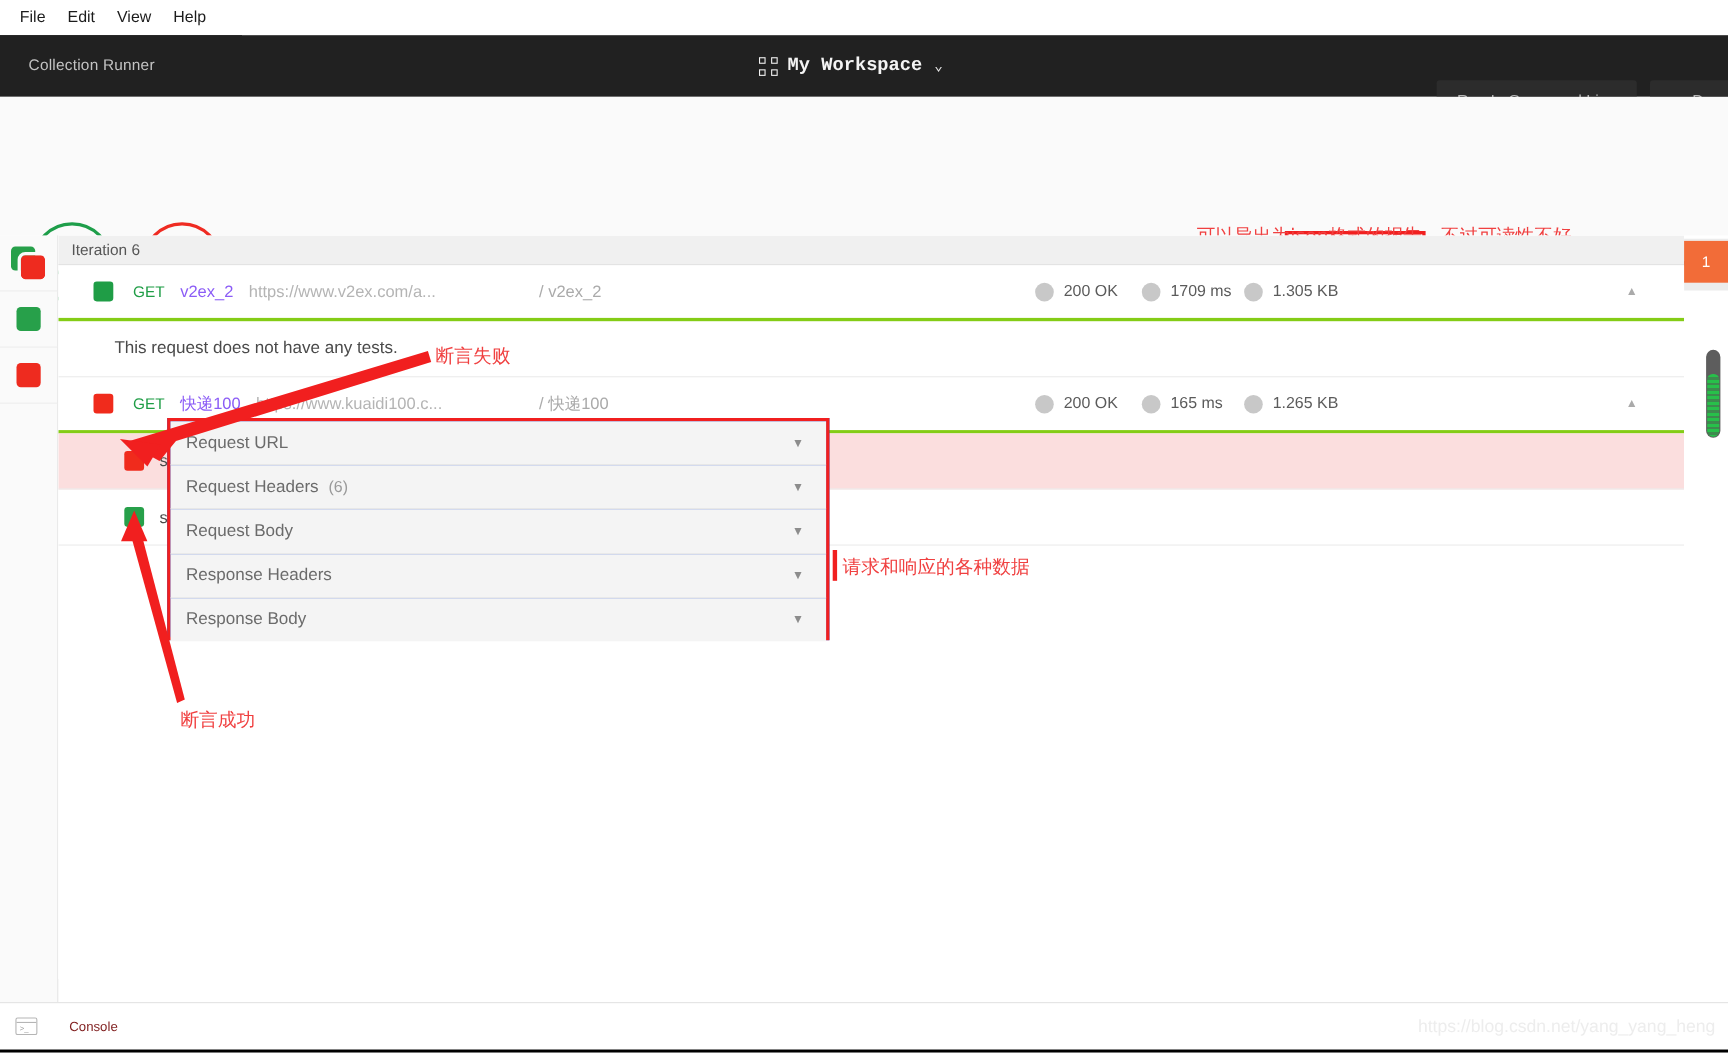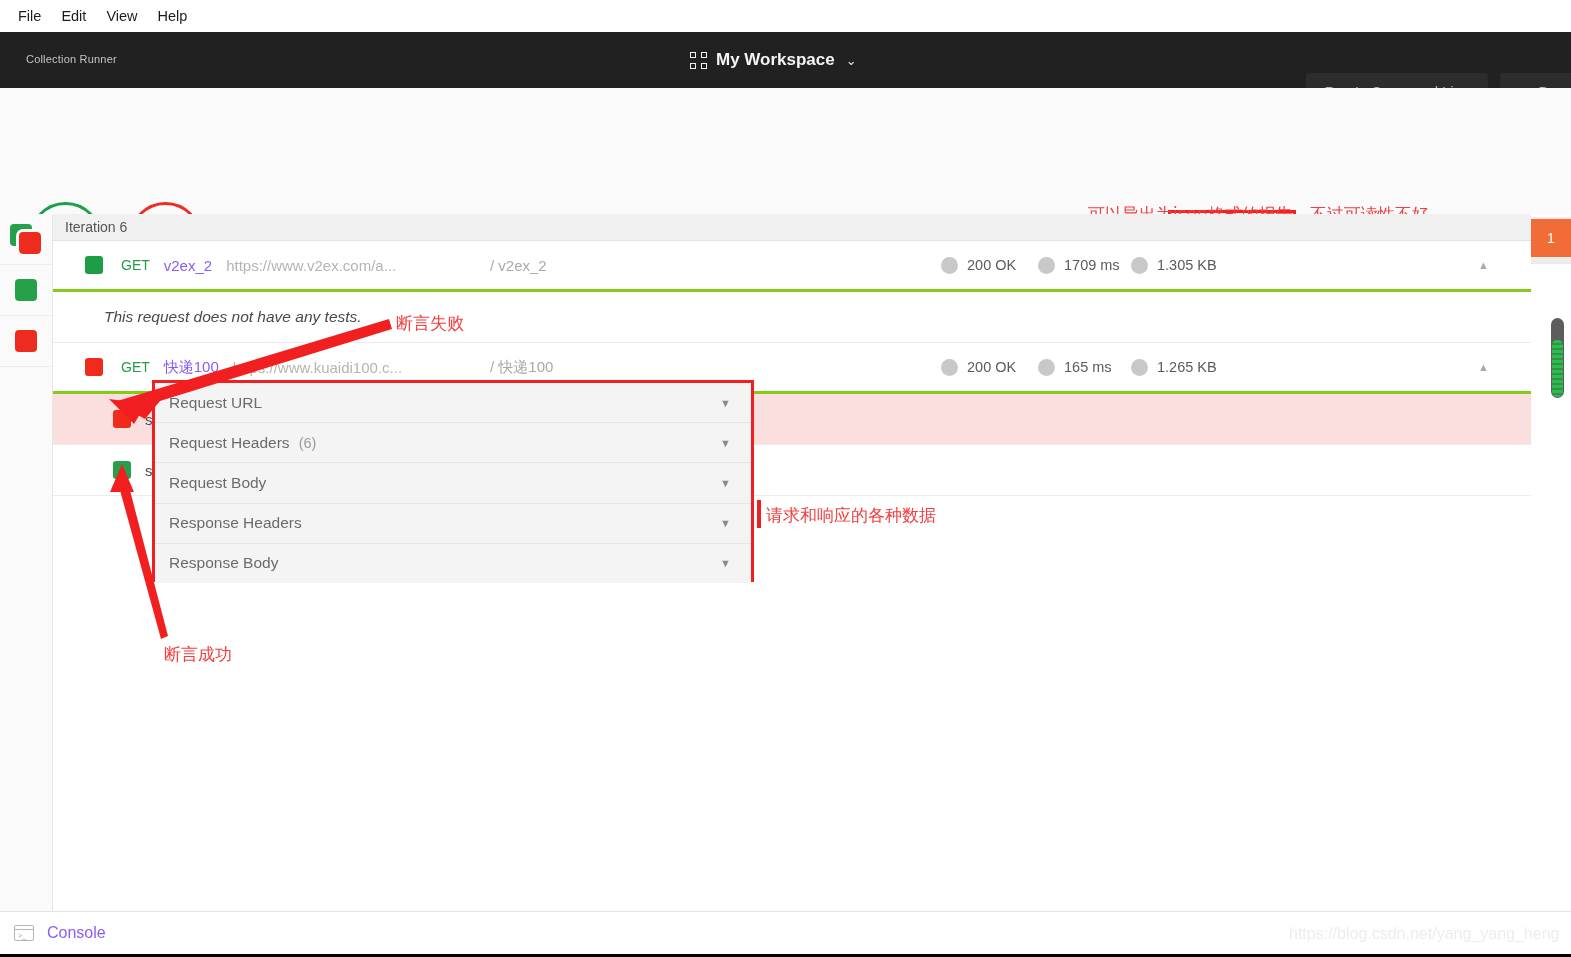--- a/index.html
+++ b/index.html
@@ -30,32 +30,32 @@
   }
 
   
   .titlebar {
     position: absolute; left: 0; top: 32px; width: 1571px; height: 56px;
     background: #212121;
   }
   .bc-tab {
     position: absolute; top: 0; height: 54px;
     display: flex; align-items: center;
-    font-size: 11px; letter-spacing: .2px;
+    font-size: 14px; letter-spacing: .2px;
   }
   .bc-tab.one { left: 0; width: 220px; background: #212121; color: #c3c3c3; padding-left: 26px; box-sizing: border-box;}
   .bc-tab.two { left: 196px; width: 226px; background: #2f2f2f; color: #c3c3c3; padding-left: 42px; box-sizing: border-box;
                 clip-path: polygon(0 0, calc(100% - 30px) 0, 100% 50%, calc(100% - 30px) 100%, 0 100%, 30px 50%); }
   .bc-tab.one::after {
     content: ""; position: absolute; right: -1px; top: 0; width: 0; height: 0;
   }
   .ws {
     position: absolute; left: 690px; top: 0; height: 56px;
     display: flex; align-items: center; gap: 9px; color: #f4f4f4;
-    font-size: 17px; font-weight: bold;
+    font-size: 17px; font-weight: bold; font-family: Liberation Mono, monospace;
   }
   .grid-icon { display:inline-block; width: 17px; height: 17px; position: relative; }
   .grid-icon i {
     position: absolute; width: 6px; height: 6px; border: 1.6px solid #f0f0f0; box-sizing: border-box;
   }
   .grid-icon i:nth-child(1){left:0;top:0}
   .grid-icon i:nth-child(2){right:0;top:0}
   .grid-icon i:nth-child(3){left:0;bottom:0}
   .grid-icon i:nth-child(4){right:0;bottom:0}
   .chev-s { font-size: 13px; font-weight: normal; color:#e8e8e8; margin-left:2px;}
@@ -169,21 +169,21 @@
   .meta { position: absolute; display: flex; align-items: center; gap: 9px; font-size: 14.5px; color: #5b5b5b; }
   .meta .dot { width: 17px; height: 17px; border-radius: 50%; background: #c8c8c8; display:inline-block;}
   .meta.status { left: 888px; }
   .meta.time   { left: 985px; }
   .meta.size   { left: 1078px; }
   .caret-up { position: absolute; left: 1425px; font-size: 11px; color: #aaa; }
 
   .note-row {
     height: 50px; border-bottom: 1px solid #ececec;
     display: flex; align-items: center; padding-left: 51px;
-    font-size: 15.5px; color: #4a4a4a; font-style: italic;
+    font-size: 15.5px; color: #4a4a4a;
   }
   .assert-row {
     position: relative; height: 50px; border-bottom: 1px solid #ececec;
     display: flex; align-items: center;
   }
   .assert-row.failed { background: #fbdede; }
   .assert-sq { width: 18px; height: 18px; border-radius: 3px; margin-left: 60px; }
   .assert-sq.red { background: #f02b1c; }
   .assert-sq.green { background: #27a04a; }
   .assert-txt { margin-left: 14px; font-size: 15px; color: #4a4a4a; }
@@ -229,21 +229,21 @@
     gap: 13px;
   }
   .console-ico {
     width: 20px; height: 16px; border: 1.6px solid #b5b5b5; border-radius: 2px;
     position: relative; box-sizing: border-box;
   }
   .console-ico::before {
     content: ""; position: absolute; left: 0; right: 0; top: 3px; height: 1.4px; background: #b5b5b5;
   }
   .console-ico .pr { position: absolute; left: 3px; top: 6px; font-size: 7px; color: #9c9c9c; line-height: 7px;}
-  .console-lbl { font-size: 16px; color: #8b5cf6; }
+  .console-lbl { font-size: 12px; color: #7f1d1d; margin-left: 16px; }
   .watermark {
     position: absolute; left: 1289px; top: 925px;
     font-size: 16px; color: #ededed; white-space: nowrap;
   }
   .bottom-strip {
     position: absolute; left: 0; top: 890px; width: 53px; height: 21px;
     background: #fafafa; border-right: 1px solid #e6e6e6; box-sizing: border-box;
   }
 </style>
 </head>

